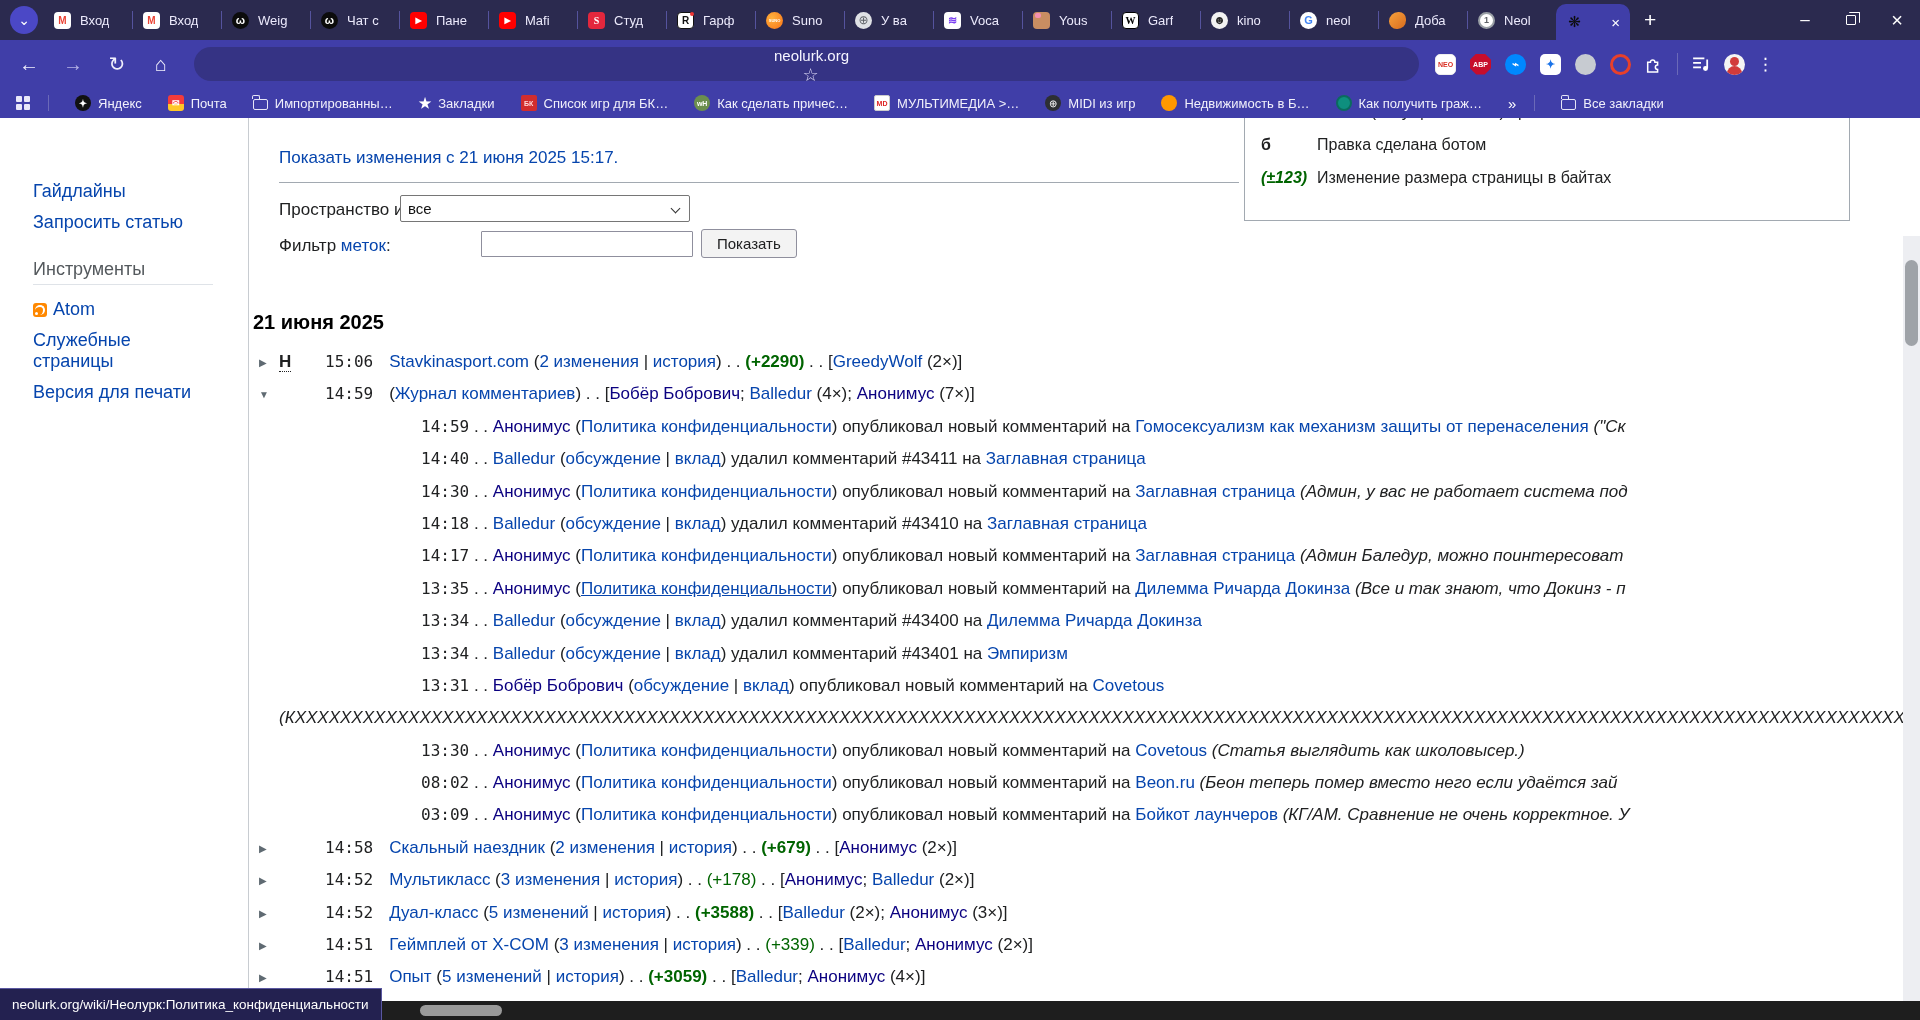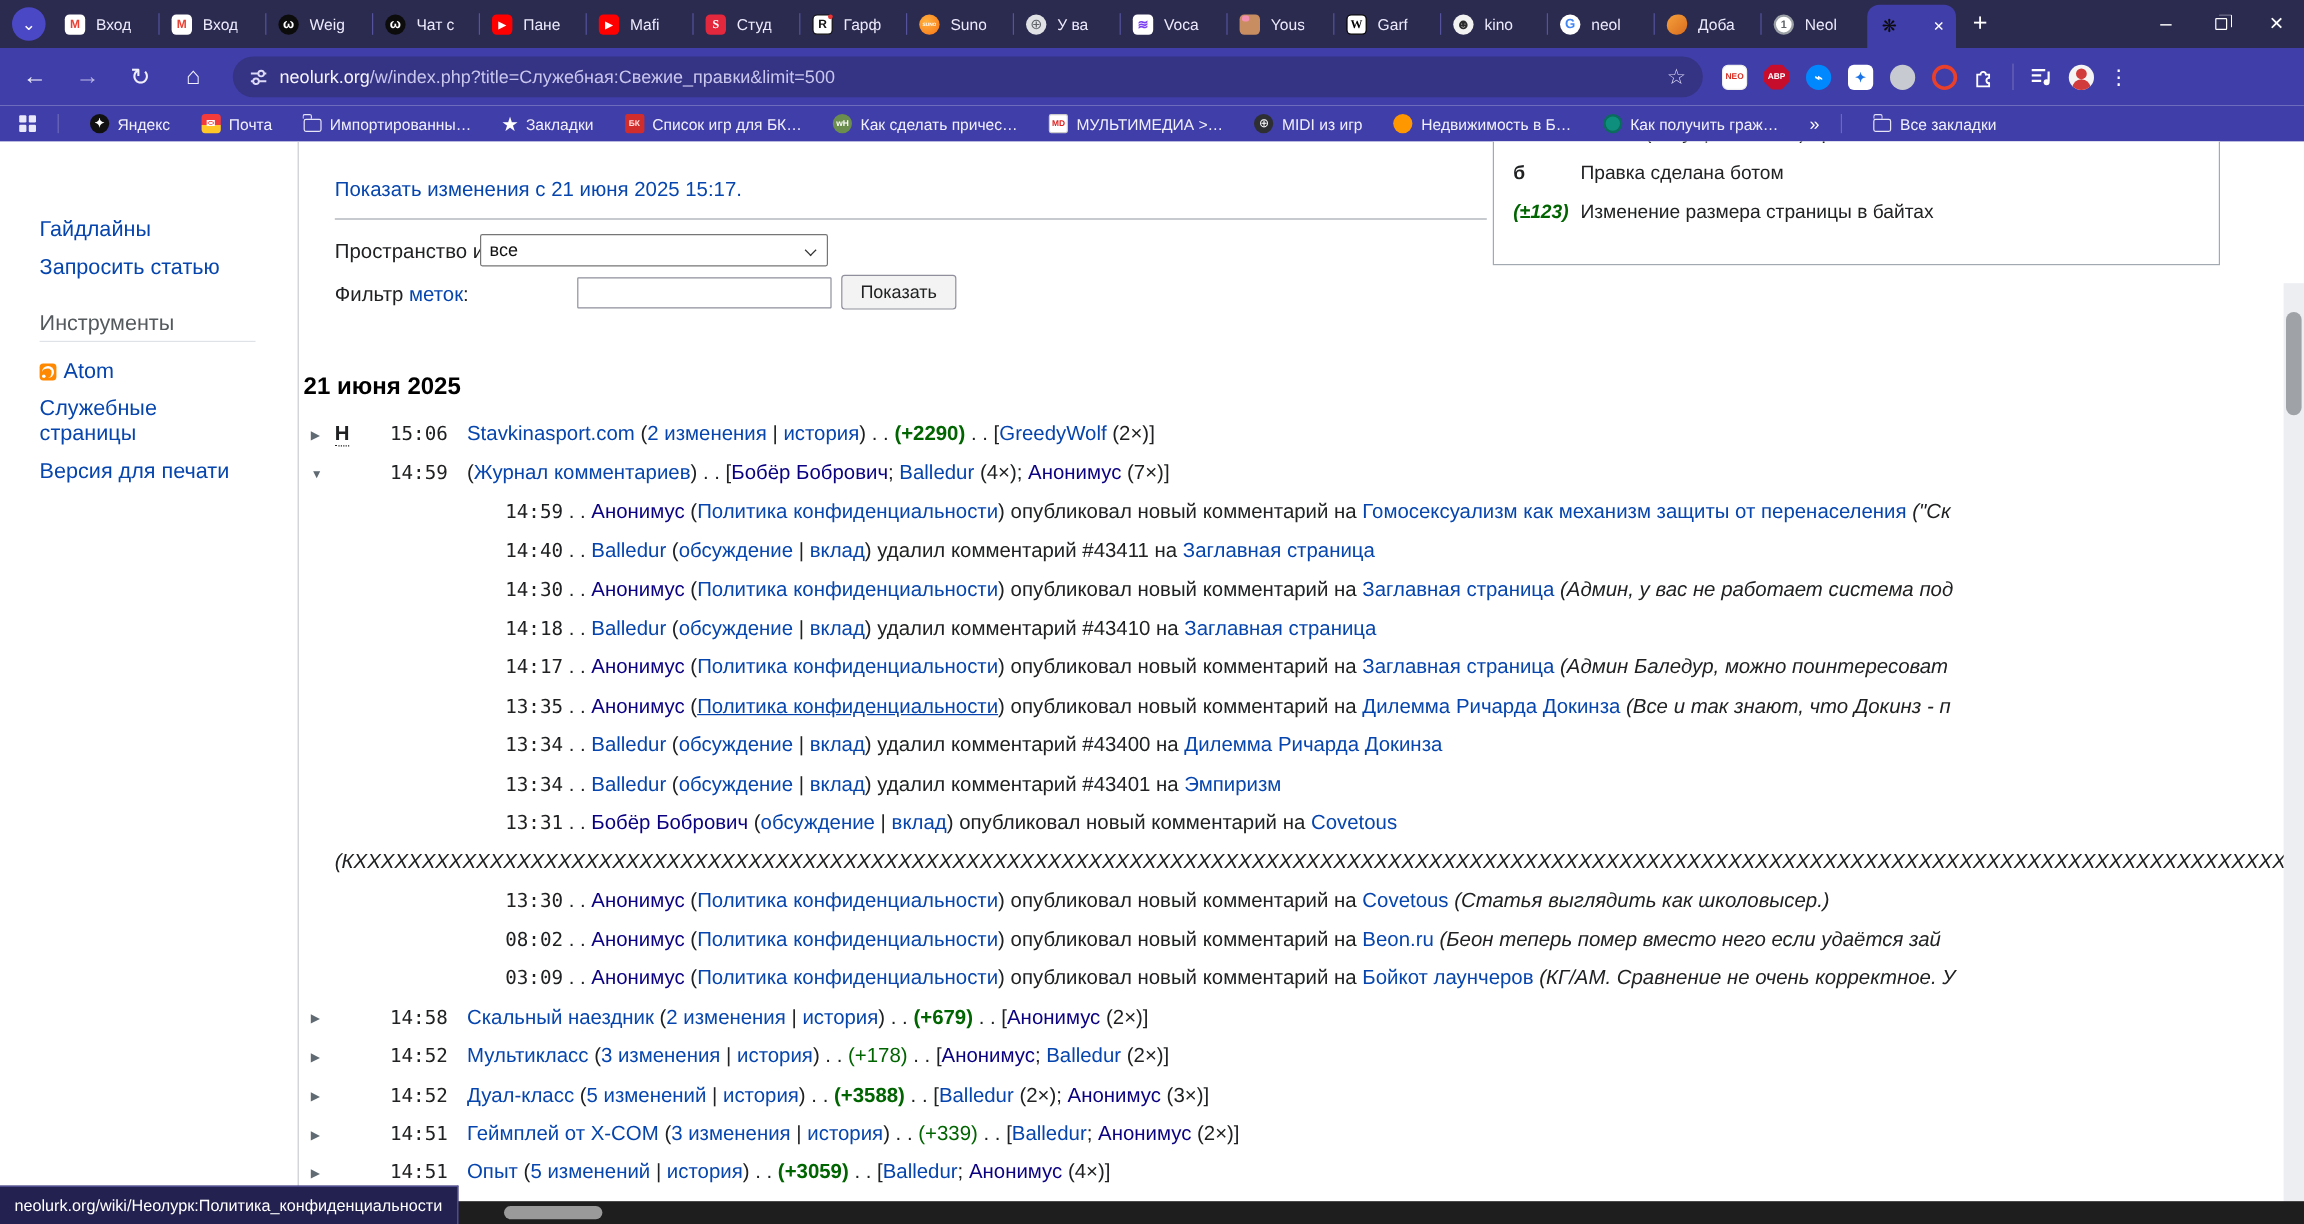--- a/index.html
+++ b/index.html
@@ -51,21 +51,21 @@
   .fav-bean { background:linear-gradient(135deg,#f6a13c,#d96c1e); border-radius:60% 45% 55% 50%; }
   .fav-medal { background:#fff; color:#5f6368; border:2px solid #9aa0a6; border-radius:50%; font-size:9px; }
   .fav-flower { background:transparent; color:#0c0c0c; font-size:15px; font-weight:normal; }
 
   .toolbar { position:absolute; left:0; top:40px; width:1920px; height:48px;
              background:var(--chrome); display:flex; align-items:center; }
   .navbtn { width:30px; height:30px; margin-left:14px; display:flex; align-items:center;
             justify-content:center; color:#f0effc; font-size:20px; }
   .navbtn.dim { color:#b6b3e6; }
   .urlpill { margin-left:18px; width:1225px; height:34px; border-radius:17px; background:var(--pill);
-             display:flex; align-items:center; padding:0 14px; }
+             display:flex; align-items:center; padding:0 14px;flex-direction:column; }
   .url-domain { color:#f6f5ff; font-size:15px; margin-left:10px; white-space:nowrap; }
   .url-path { color:#c9c6ee; font-size:15px; white-space:nowrap; overflow:hidden; flex:1; }
   .pill-star { color:#dcd9f8; font-size:18px; margin-left:8px; }
   .extrow { display:flex; align-items:center; margin-left:16px; gap:14px; }
   .ext { width:21px; height:21px; display:flex; align-items:center; justify-content:center;
          font-size:7px; font-weight:bold; color:#fff; border-radius:5px; }
   .ext-neo { background:#fff; color:#d93025; border:1px solid #eee; }
   .ext-abp { background:#c70d2c; clip-path:polygon(30% 0,70% 0,100% 30%,100% 70%,70% 100%,30% 100%,0 70%,0 30%); }
   .ext-shazam { background:#08f; border-radius:50%; font-size:11px; }
   .ext-blue { background:#fff; color:#1a73e8; font-size:11px; }

